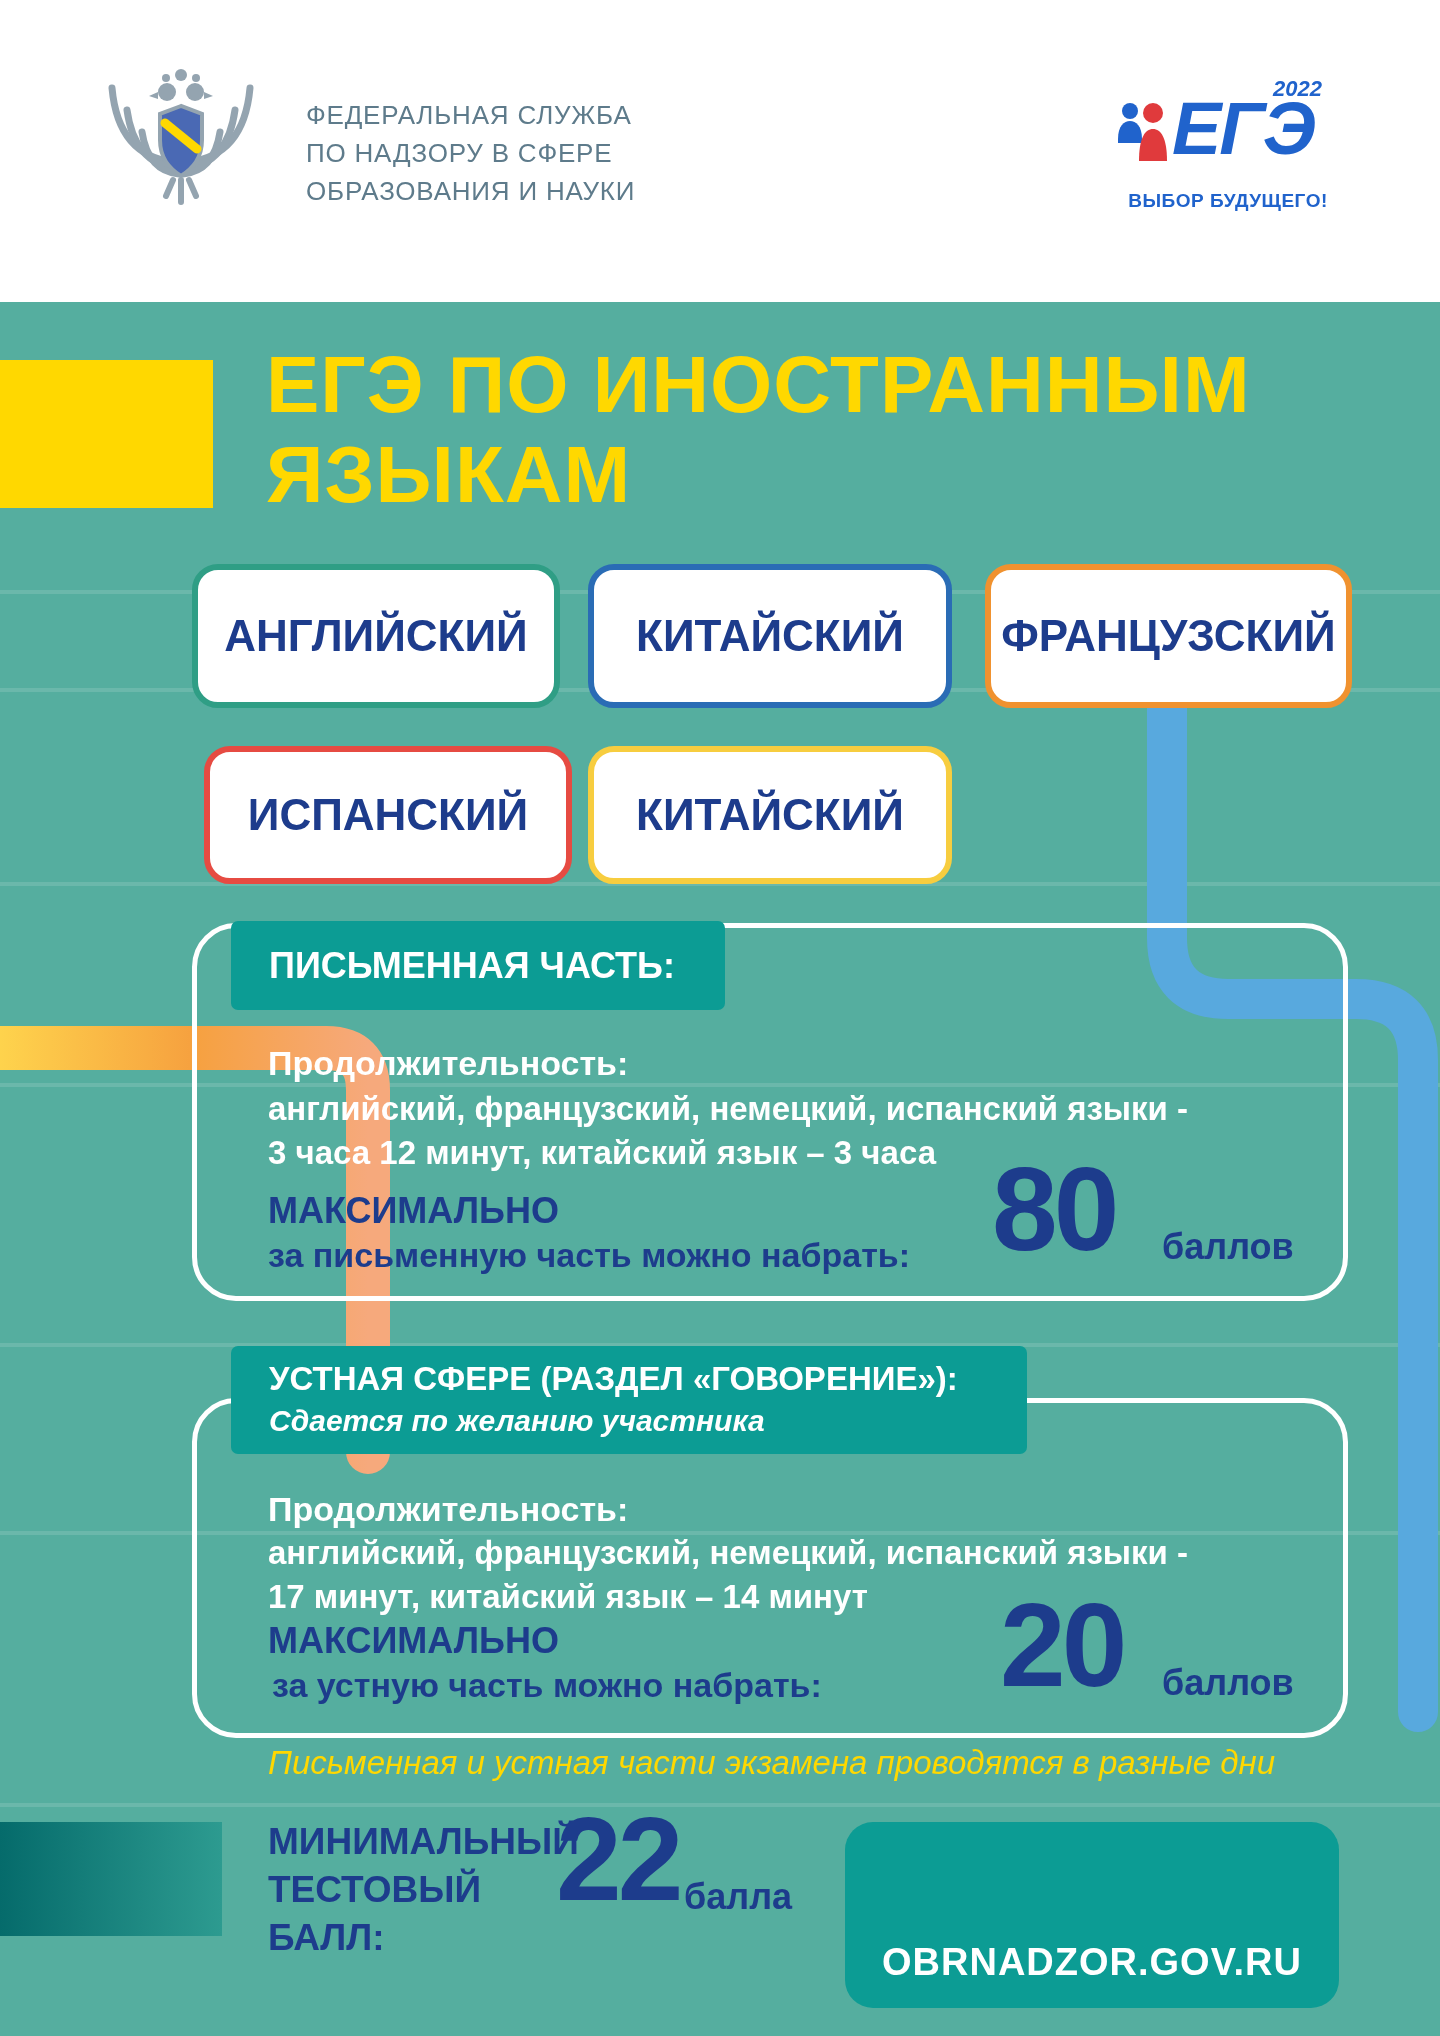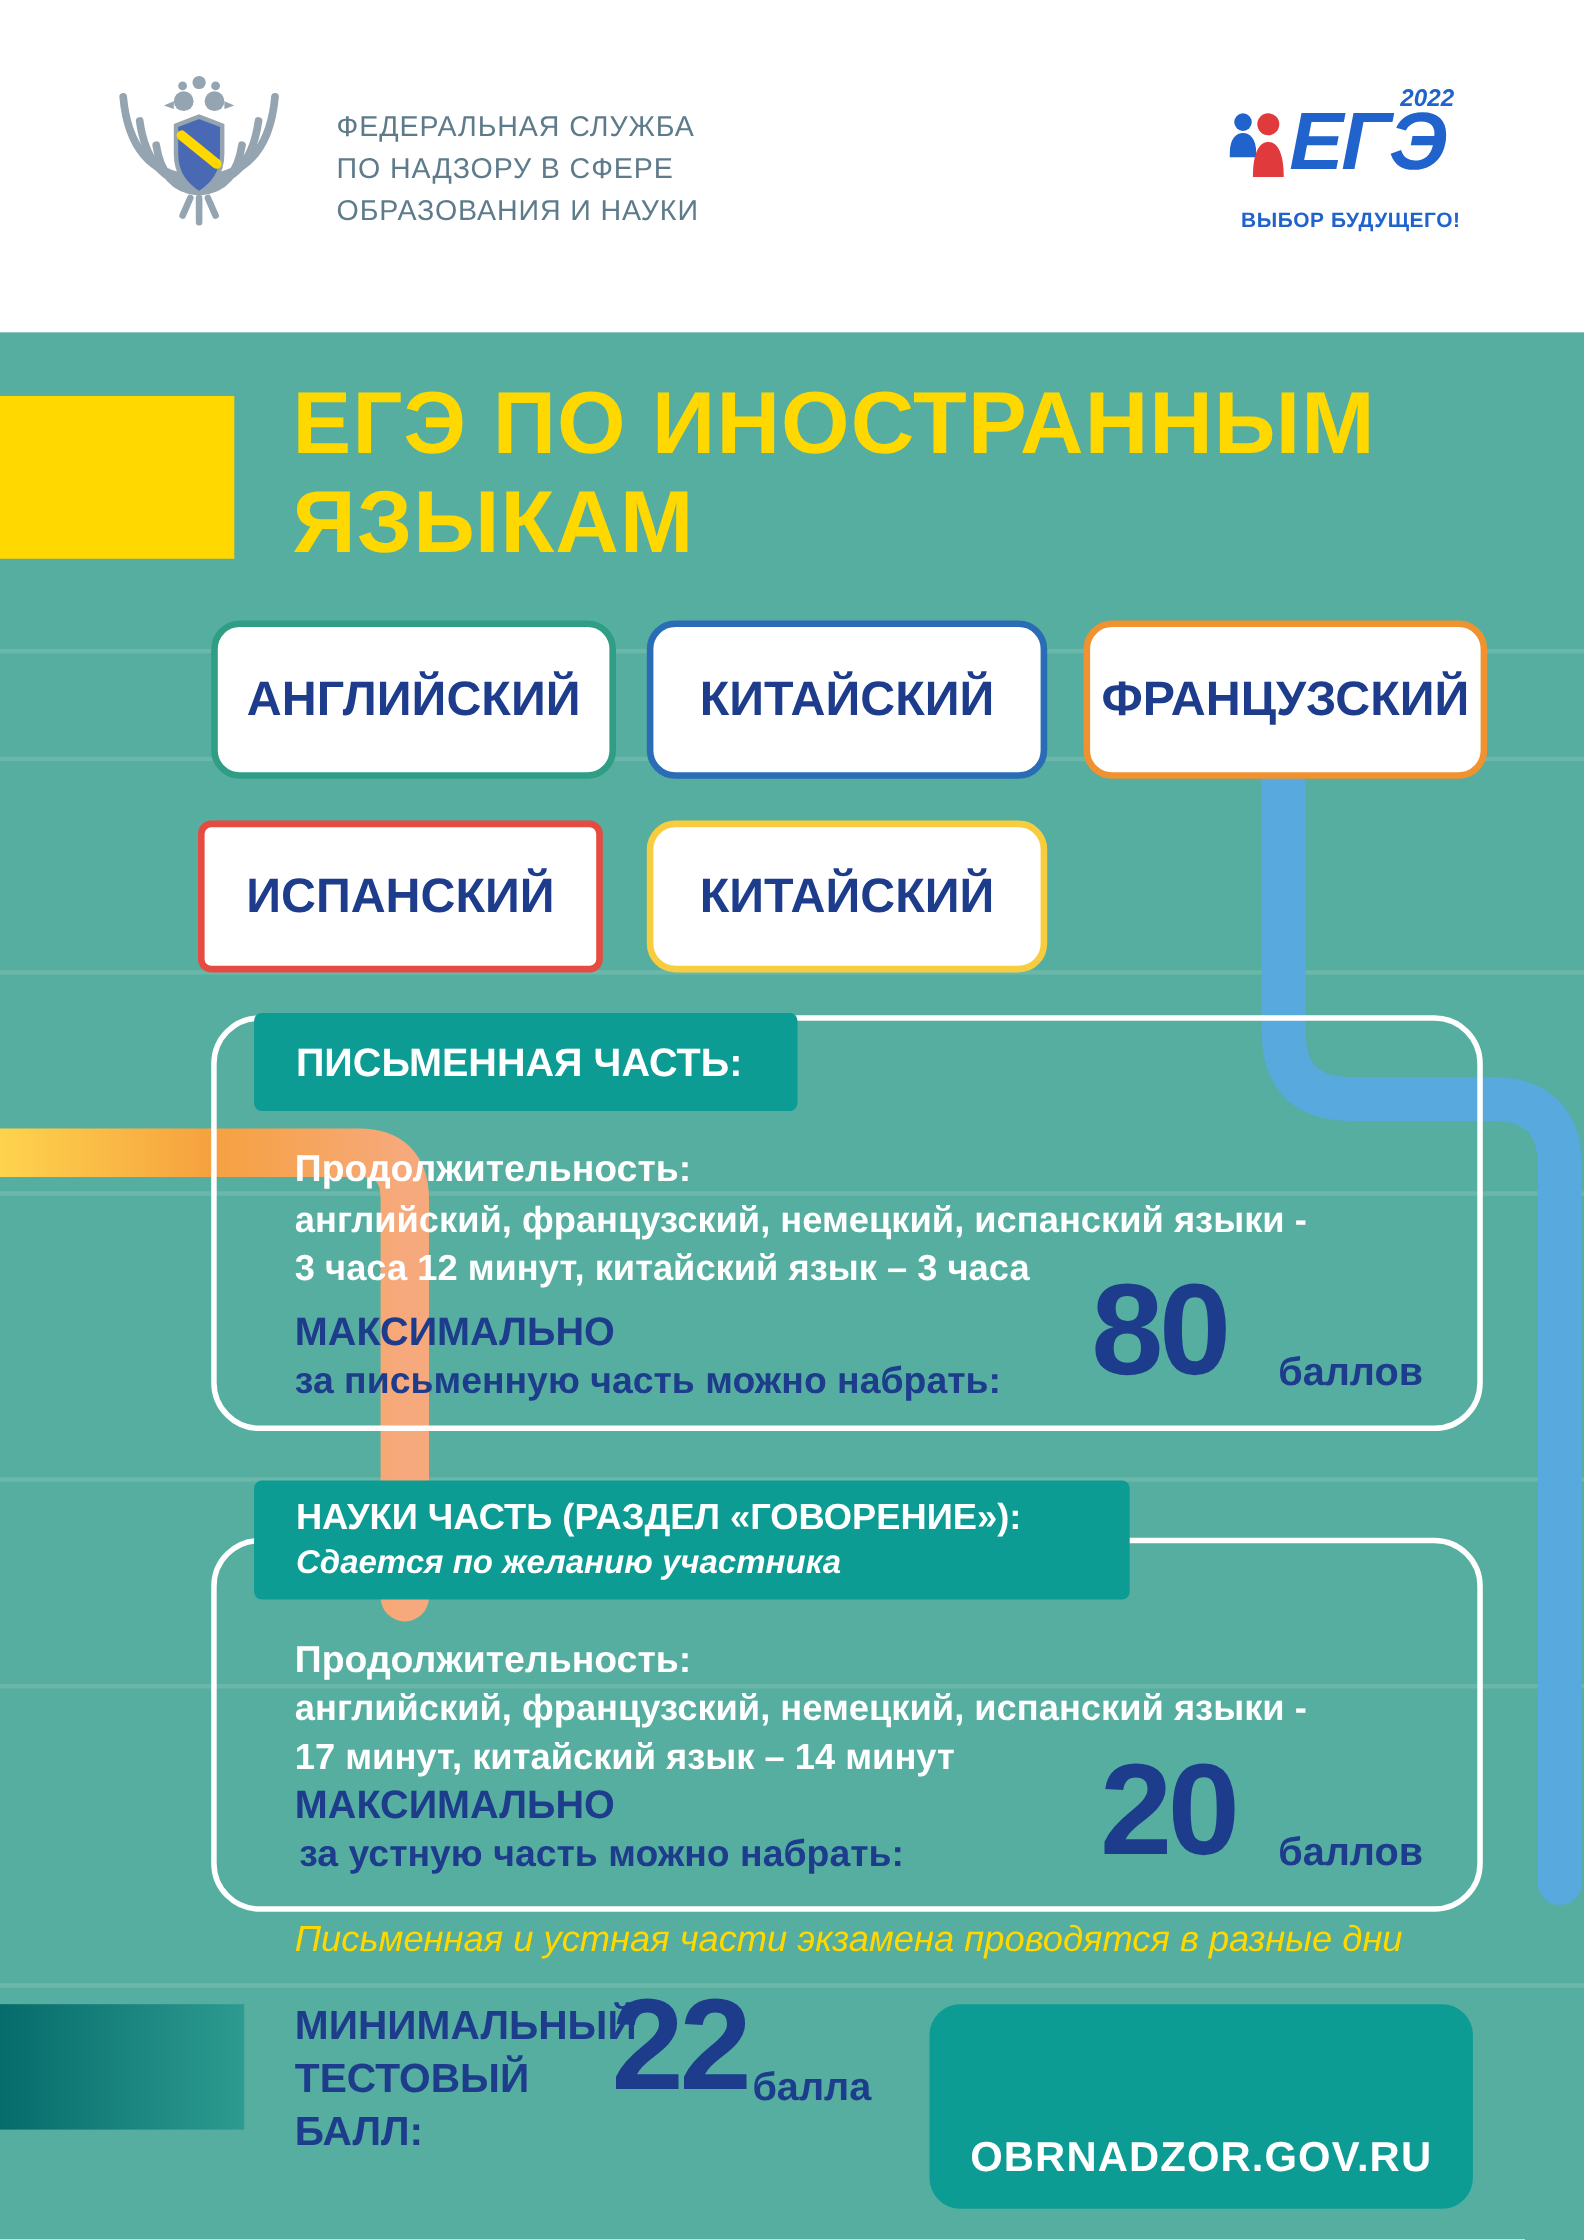--- a/index.html
+++ b/index.html
@@ -23,21 +23,21 @@
   .yellow-block{position:absolute;left:0;top:360px;width:213px;height:148px;background:#ffd800;z-index:2;}
   .teal-bar{position:absolute;left:0;top:1822px;width:222px;height:114px;background:linear-gradient(90deg,#056b6b,#2d9b90);z-index:2;}
   
   .title{position:absolute;left:266px;top:340px;z-index:3;color:#ffd800;font-weight:bold;font-size:80px;line-height:90px;letter-spacing:1px;white-space:nowrap;}
   
   .pill{position:absolute;background:#ffffff;border:6px solid #2f9e85;border-radius:26px;display:flex;align-items:center;justify-content:center;
         font-weight:bold;font-size:44px;color:#1d3c8c;z-index:3;white-space:nowrap;}
   #pill-0{left:192px;top:564px;width:356px;height:132px;}
   #pill-1{left:588px;top:564px;width:352px;height:132px;}
   #pill-2{left:985px;top:564px;width:355px;height:132px;}
-  #pill-3{left:180px;top:746px;width:356px;height:126px;border-radius:12px;}
+  #pill-3{left:204px;top:746px;width:356px;height:126px;}
   #pill-4{left:588px;top:746px;width:352px;height:126px;}
   
   .box{position:absolute;border:5px solid #ffffff;border-radius:44px;z-index:3;background:transparent;}
   #box-written{left:192px;top:923px;width:1146px;height:368px;}
   #box-oral{left:192px;top:1398px;width:1146px;height:330px;}
   .section-pill{position:absolute;background:#0c9c94;border-radius:7px;color:#ffffff;z-index:4;box-sizing:border-box;}
   #pill-written{left:231px;top:921px;width:494px;height:89px;display:flex;align-items:center;padding-left:38px;font-size:36px;font-weight:bold;white-space:nowrap;}
   #pill-oral{left:231px;top:1346px;width:796px;height:108px;padding:14px 0 0 38px;}
   #pill-oral .h{font-size:33px;font-weight:bold;white-space:nowrap;}
   #pill-oral .sub{font-size:30px;font-weight:bold;font-style:italic;margin-top:6px;white-space:nowrap;}
@@ -176,21 +176,21 @@
   <div class="wtext" id="w1-label">Продолжительность:</div>
   <div class="wtext" id="w1-l1">английский, французский, немецкий, испанский языки  -</div>
   <div class="wtext" id="w1-l2">3 часа 12 минут, китайский язык – 3 часа</div>
   <div class="btext" id="w1-max1">МАКСИМАЛЬНО</div>
   <div class="btext" id="w1-max2">за письменную часть можно набрать:</div>
   <div class="btext bignum" id="w1-num">80</div>
   <div class="btext" id="w1-unit">баллов</div>
 
   <div class="box" id="box-oral"></div>
   <div class="section-pill" id="pill-oral">
-    <div class="h">НАУКИ ЧАСТЬ (РАЗДЕЛ «ГОВОРЕНИЕ»):</div>
+    <div class="h">УСТНАЯ СФЕРЕ (РАЗДЕЛ «ГОВОРЕНИЕ»):</div>
     <div class="sub">Сдается по желанию участника</div>
   </div>
   <div class="wtext" id="w2-label">Продолжительность:</div>
   <div class="wtext" id="w2-l1">английский, французский, немецкий, испанский языки -</div>
   <div class="wtext" id="w2-l2">17 минут, китайский язык – 14 минут</div>
   <div class="btext" id="w2-max1">МАКСИМАЛЬНО</div>
   <div class="btext" id="w2-max2">за устную часть можно набрать:</div>
   <div class="btext bignum" id="w2-num">20</div>
   <div class="btext" id="w2-unit">баллов</div>
 

